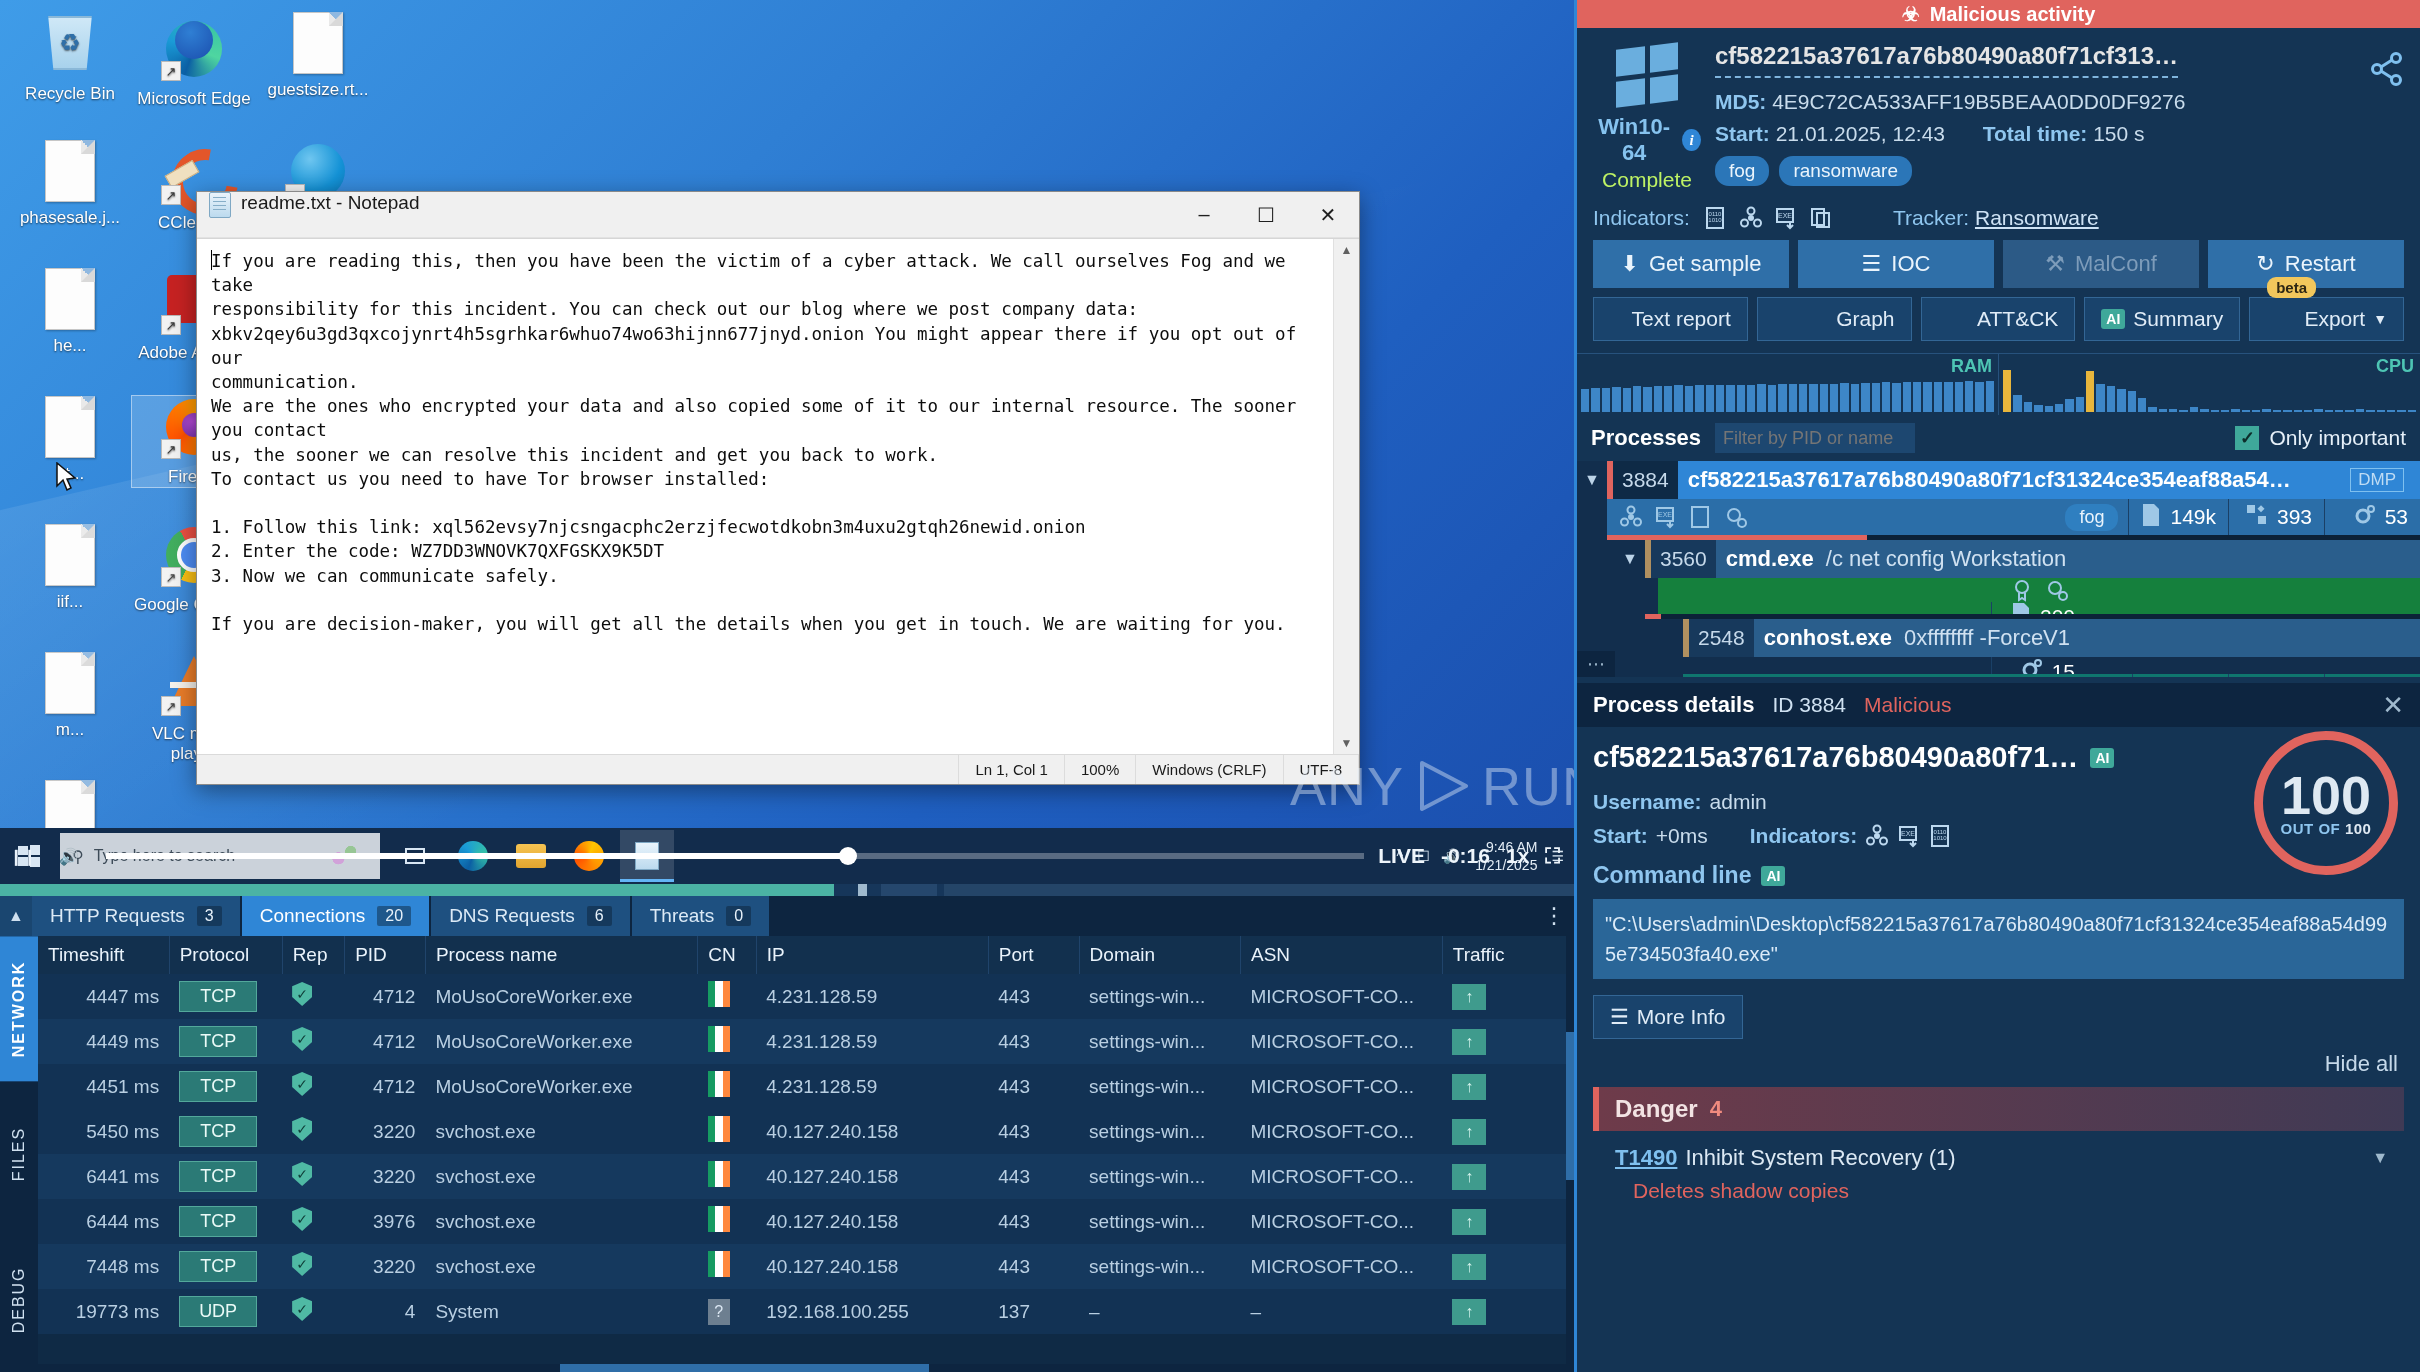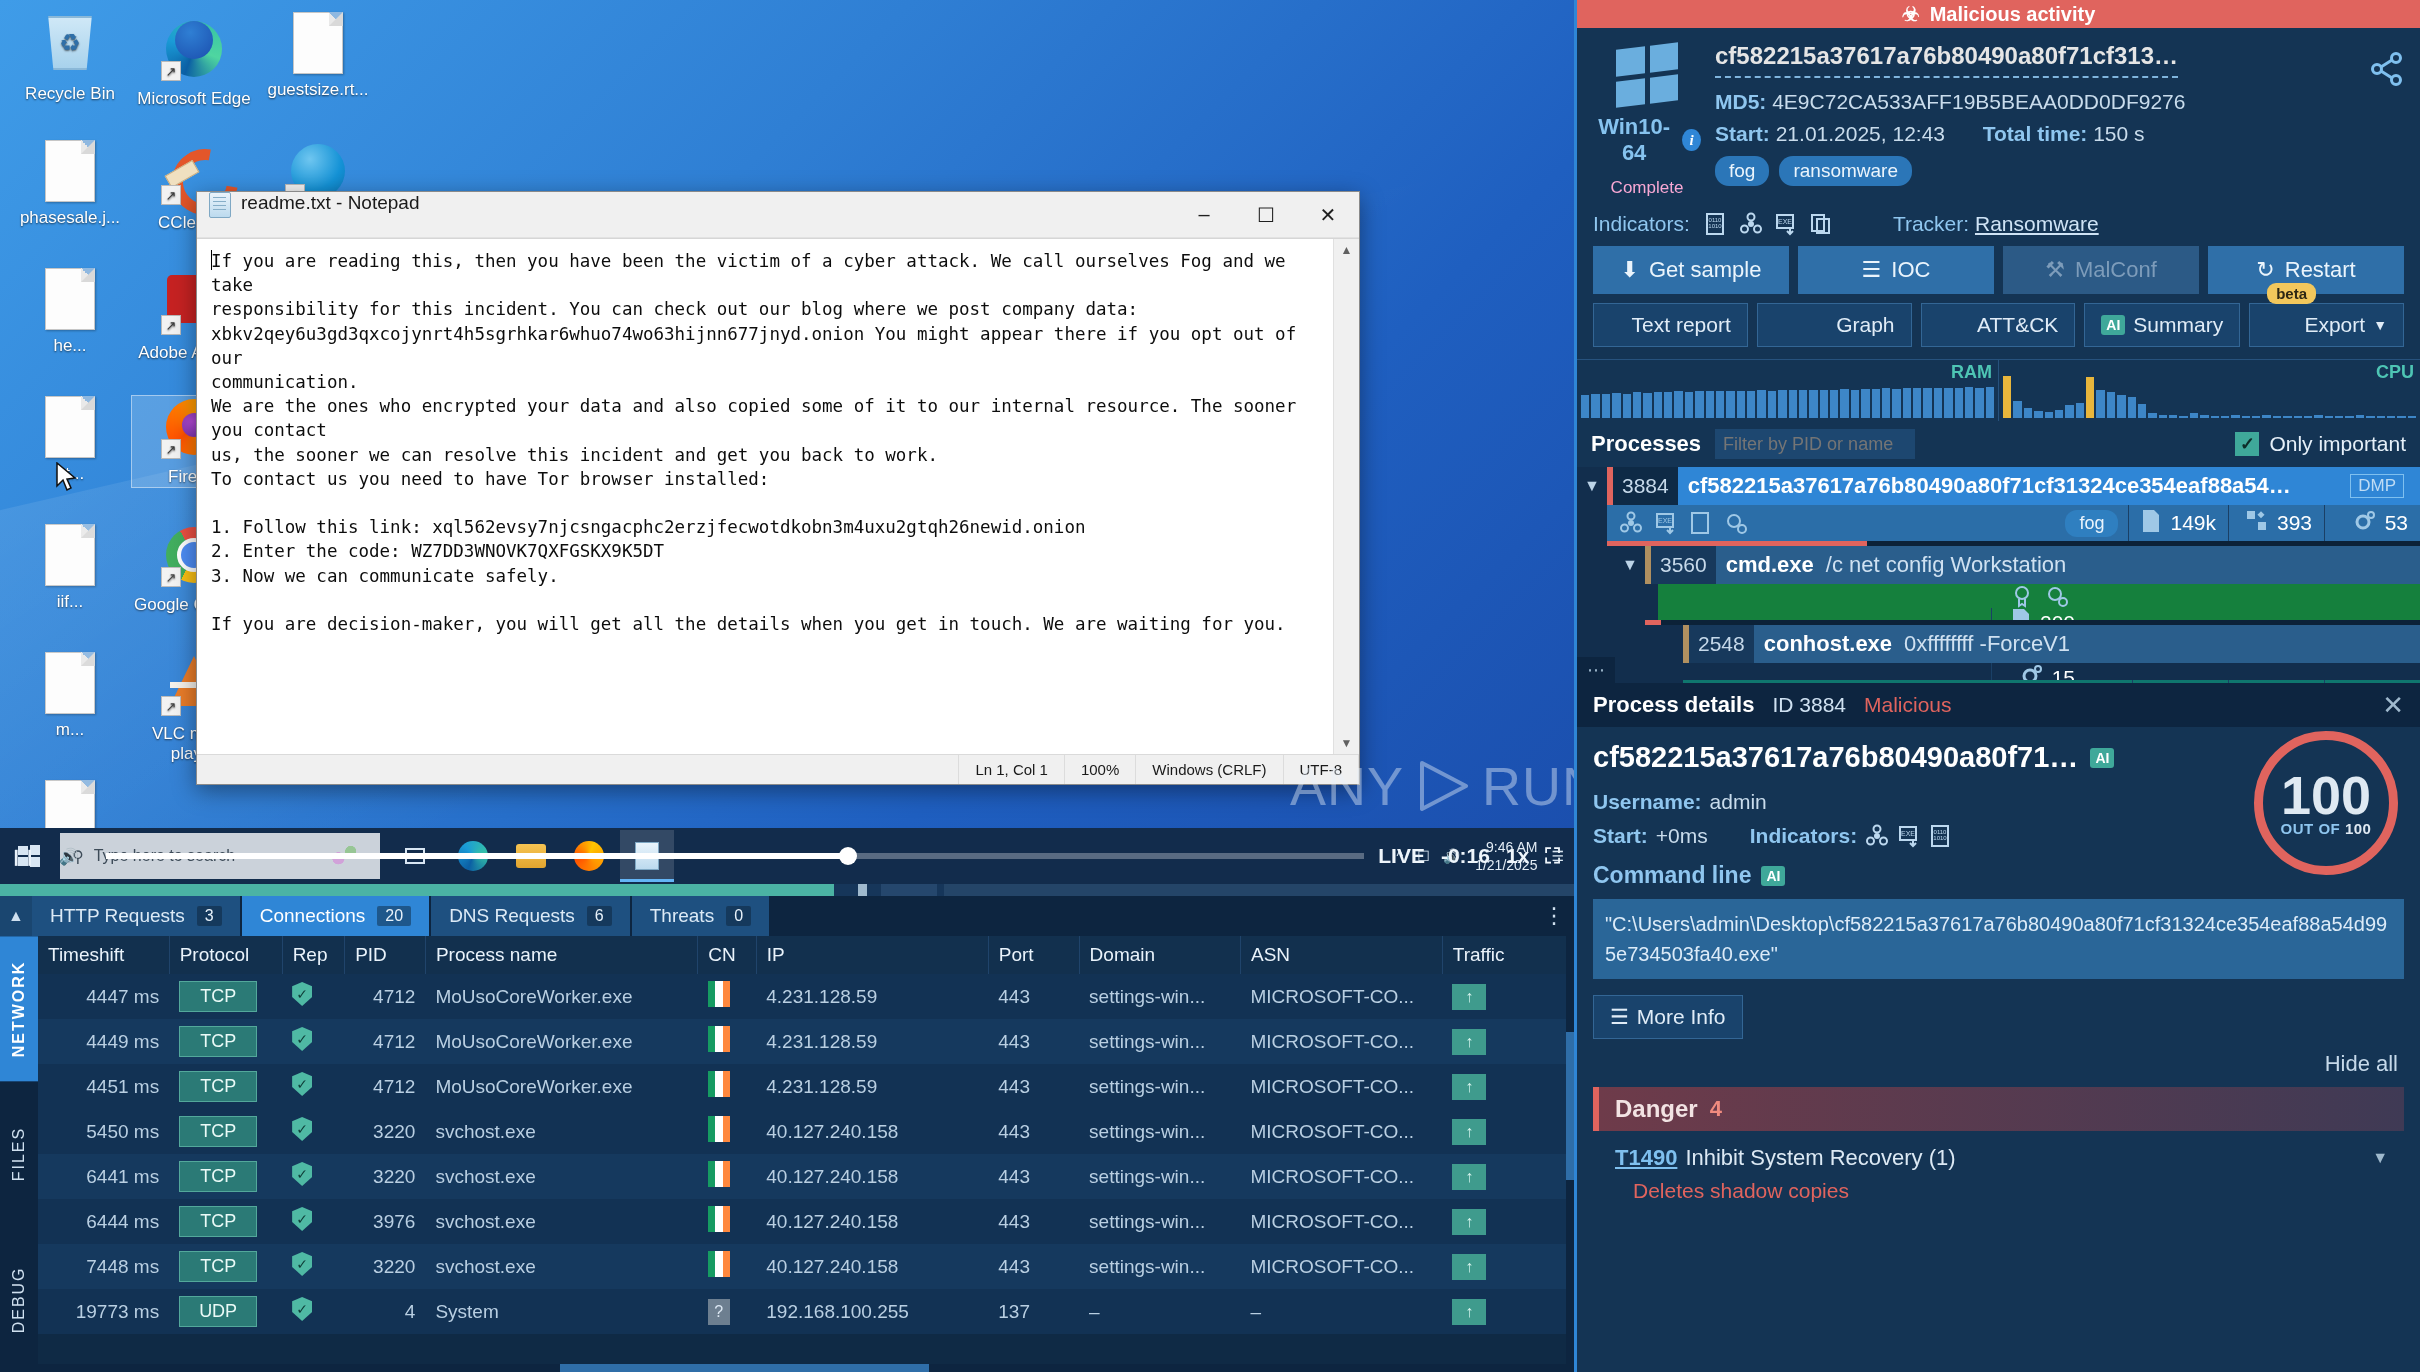--- a/index.html
+++ b/index.html
@@ -294,21 +294,21 @@
     width: 62px; height: 58px; margin: 4px auto 10px;
     display:grid; grid-template-columns: 1fr 1fr; grid-template-rows:1fr 1fr; gap:5px;
     transform: skewY(-7deg);
   }
   .winlogo i { background:#6aaede; display:block; }
   #ar-osname { color:#86c3ef; font-size: 22px; font-weight:bold; display:flex;
      align-items:center; justify-content:center; gap:7px; }
   .infodot { width: 22px;height:22px;border-radius:50%;background:#2f86d6;color:#fff;
      font-size:15px;display:flex;align-items:center;justify-content:center;font-style:italic;
      font-family:"Liberation Serif",serif;}
-  #ar-osstatus { color:#f9a8d4; font-size: 17px; margin-top: 12px; }
+  #ar-osstatus { color:#bef264; font-size: 21px; margin-top: 2px; }
   #ar-meta { flex:1; min-width:0; }
   #ar-hash {
     font-size: 24px; font-weight: bold; color:#e5e5e5; border-bottom: 2px dashed #7fb4dd;
     padding-bottom: 6px; display:inline-block; max-width: 100%; overflow:hidden;
     white-space: nowrap; text-overflow: ellipsis; cursor:pointer;
   }
   .kv { margin-top: 8px; font-size: 21px; color:#c9dcec; }
   .kv b { color:#8fc6ef; font-weight:bold; }
   .kv .sp { display:inline-block; width: 26px; }
   #ar-tags { margin-top: 10px; display:flex; gap:10px; }

